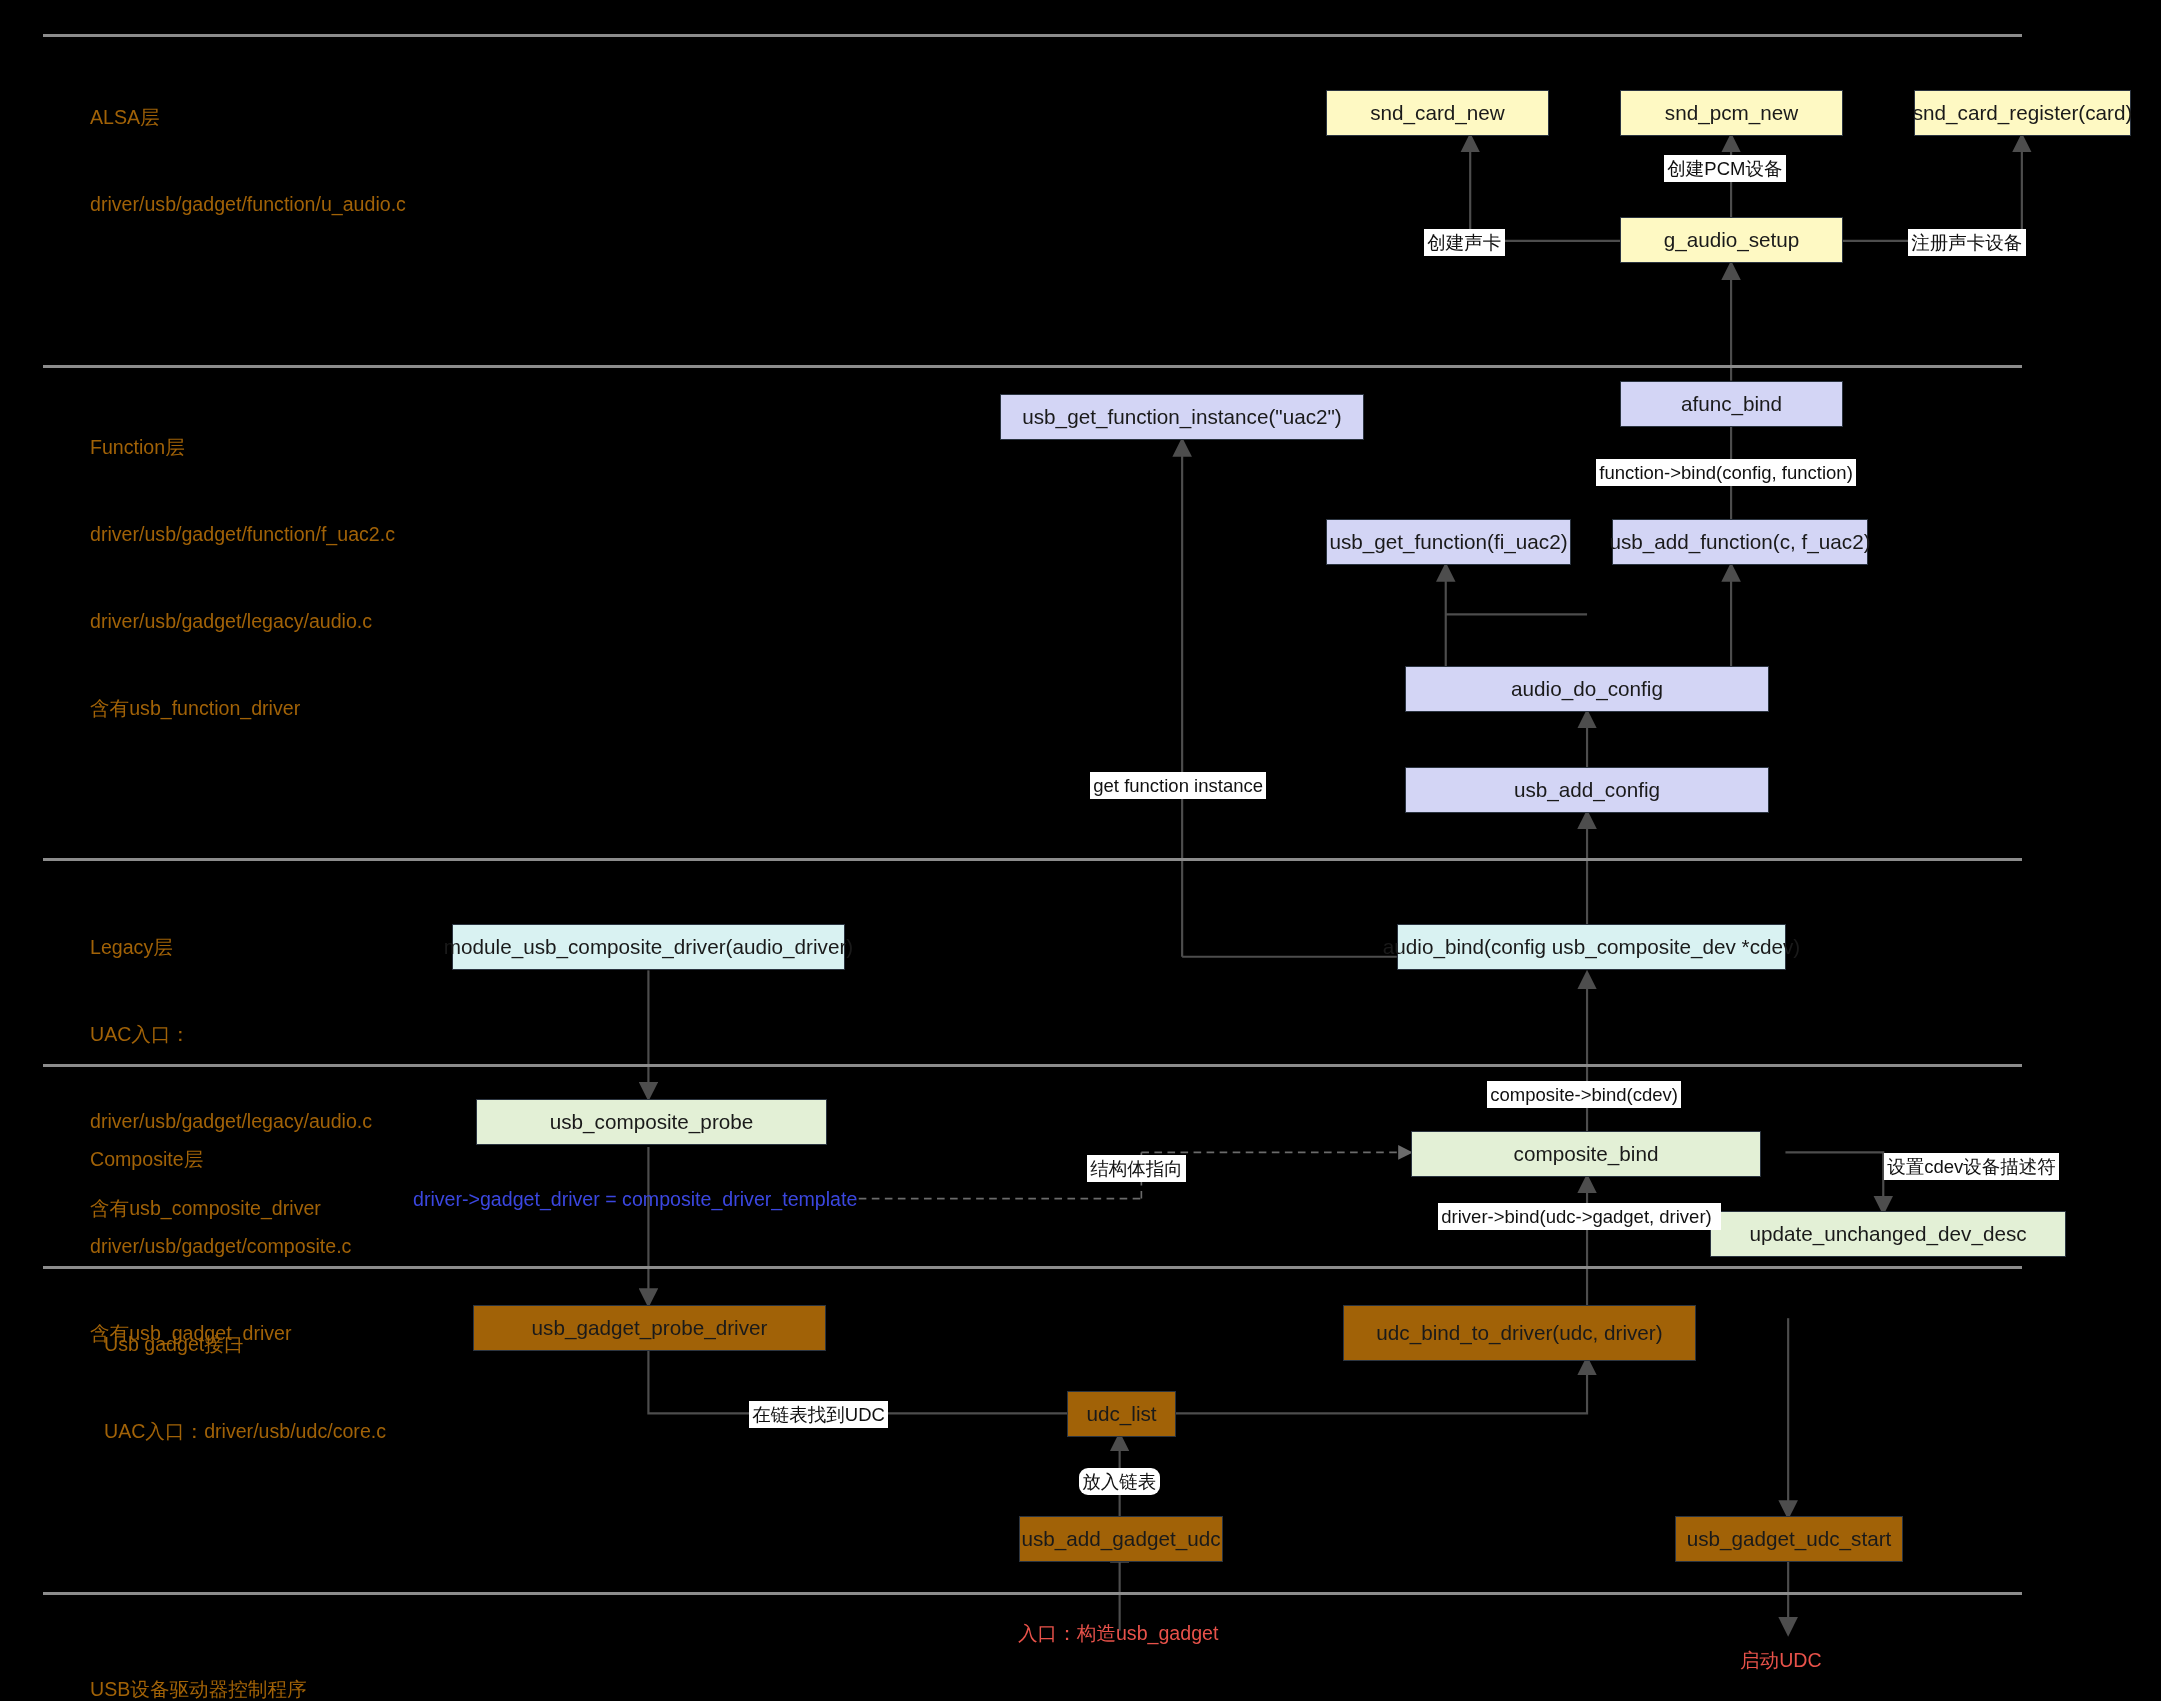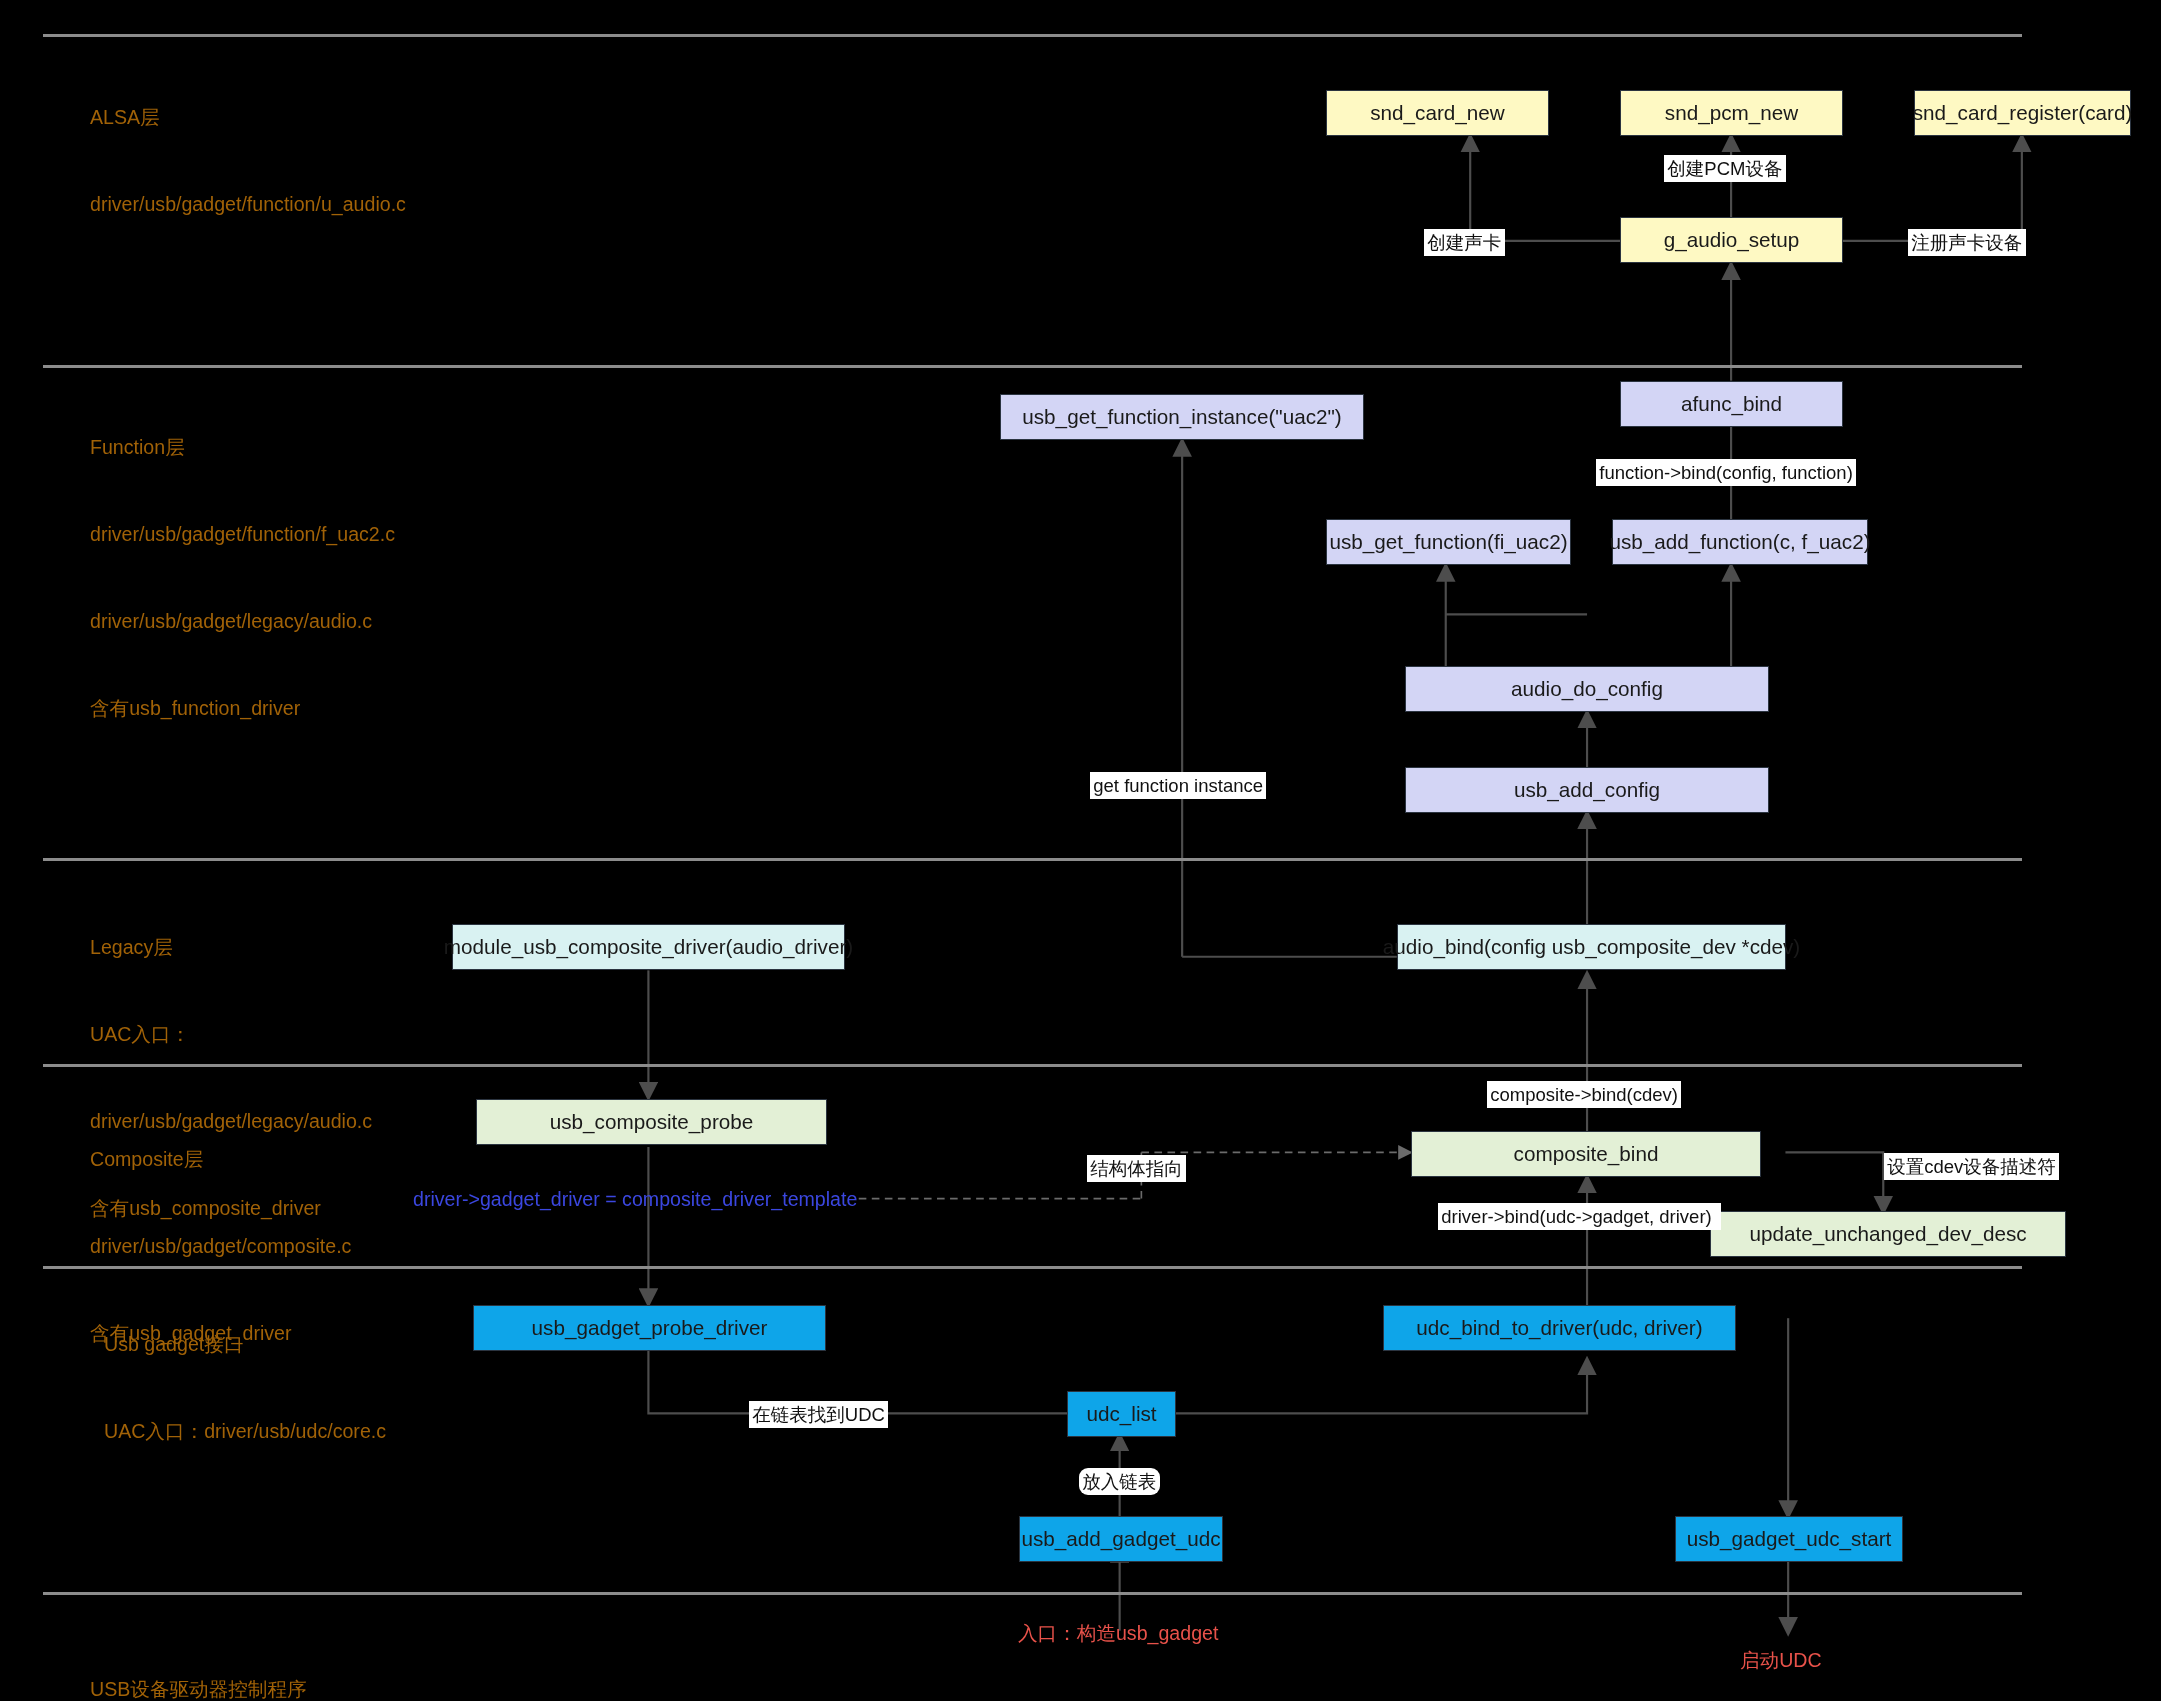--- a/index.html
+++ b/index.html
@@ -13,21 +13,21 @@
   .layer-label{position:absolute;color:#a16207;font-size:19.6px;line-height:29px;
                white-space:pre;font-weight:400;}
 
   .node{position:absolute;box-sizing:border-box;display:flex;align-items:center;
         justify-content:center;text-align:center;color:#1a1a1a;font-size:20.7px;
         border:1.6px solid #2b3440;white-space:nowrap;padding:0 9.8px;}
   .n-pink{background:#fef9c3;}
   .n-purple{background:#d3d5f5;}
   .n-cyan{background:#d9f2f2;}
   .n-green{background:#e3f0d6;}
-  .n-cream{background:#0ea5e9;}
+  .n-cream{background:#a16207;}
 
   .elabel{position:absolute;background:#fff;color:#101010;font-size:18.5px;
           padding:2.2px 3.3px;white-space:nowrap;line-height:23px;}
   .elabel.clip{overflow:hidden;}
 
   .blue-note{position:absolute;color:#3b47e0;font-size:19.6px;white-space:nowrap;}
   .red-note{position:absolute;color:#e8524a;font-size:19.6px;white-space:nowrap;}
 </style>
 </head>
 <body>
@@ -217,21 +217,21 @@
     <span>driver-&gt;bind(udc-&gt;gadget, driver)</span>
   </div>
 
   <div class="blue-note" style="left:413px;top:1188px;">
     <span>driver-&gt;gadget_driver = composite_driver_template</span>
   </div>
 
   <div class="node n-cream" style="left:473px;top:1305px;width:353px;height:46px;">
     <span>usb_gadget_probe_driver</span>
   </div>
-  <div class="node n-cream" style="left:1383px;top:1305px;width:353px;height:46px;">
+  <div class="node n-cream" style="left:1343px;top:1305px;width:353px;height:56px;">
     <span>udc_bind_to_driver(udc, driver)</span>
   </div>
   <div class="node n-cream" style="left:1067px;top:1391px;width:109px;height:46px;">
     <span>udc_list</span>
   </div>
   <div class="node n-cream" style="left:1019px;top:1516px;width:204px;height:46px;">
     <span>usb_add_gadget_udc</span>
   </div>
   <div class="node n-cream" style="left:1675px;top:1516px;width:228px;height:46px;">
     <span>usb_gadget_udc_start</span>

